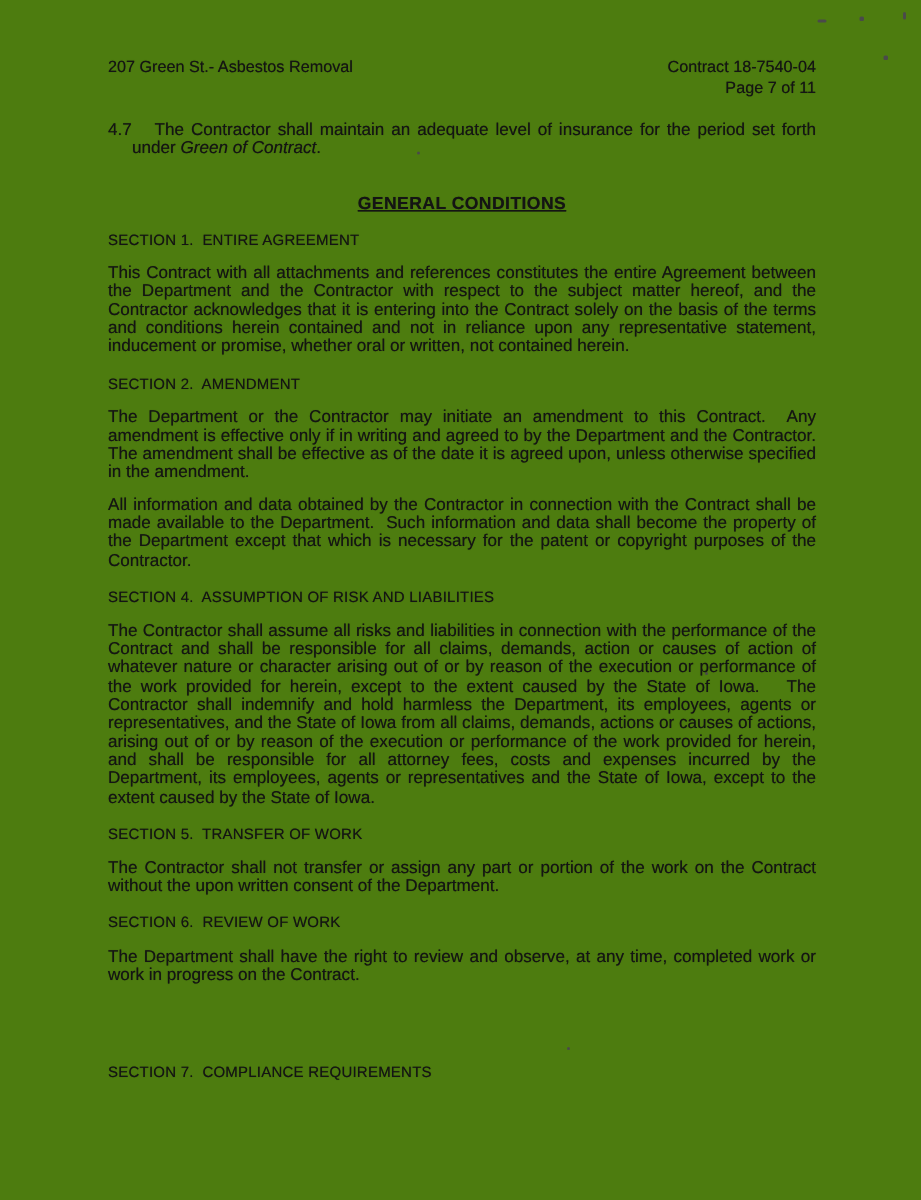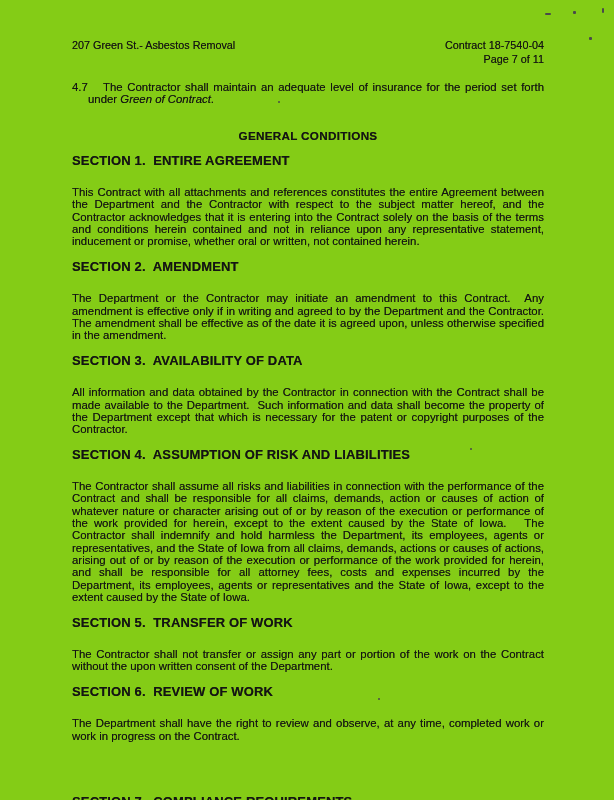--- a/index.html
+++ b/index.html
@@ -4,21 +4,21 @@
 <style>
   html,body{margin:0;padding:0;}
   body{
     width:614px;height:800px;
     background:#e9e9e9;
     font-family:"Liberation Sans", sans-serif;
   }
   .page{
     position:relative;
     width:614px;height:800px;
-    background:#84cc16;
+    background:#4d7c0f;
     overflow:hidden;
     color:#141414;
     
     text-shadow:0 0 .45px rgba(10,10,10,.6);
   }
   .content{
     position:absolute;
     left:72px;
     width:472px;
     top:0;
@@ -49,31 +49,31 @@
     width:31px;
     text-indent:0;
   }
   .doc-title{
     margin-top:23px;
     text-align:center;
     font-size:11.7px;
     font-weight:bold;
     letter-spacing:.3px;
   }
-  .doc-title .underlined{margin-top:16px;}
+  .doc-title .underlined{text-decoration:underline;margin-top:16px;}
   .section-heading{
     margin-top:13px;
-    font-size:13px;
-    font-weight:bold;
+    font-size:10px;
+    font-weight:normal;
     letter-spacing:.15px;
     line-height:12.5px;
     white-space:pre-wrap;
   }
   .section-body{
-    margin-top:19px;
+    margin-top:9px;
     font-size:11.4px;
     line-height:12.35px;
     text-align:justify;
     white-space:pre-wrap;
   }
   .section:last-child .section-heading{
     margin-top:54px;
   }
   .speck{
     position:absolute;
@@ -115,21 +115,20 @@
     <div class="section-heading">SECTION 1.  ENTIRE AGREEMENT</div>
     <div class="section-body">This Contract with all attachments and references constitutes the entire Agreement between the Department and the Contractor with respect to the subject matter hereof, and the Contractor acknowledges that it is entering into the Contract solely on the basis of the terms and conditions herein contained and not in reliance upon any representative statement, inducement or promise, whether oral or written, not contained herein.</div>
   </div>
 
   <div class="section">
     <div class="section-heading">SECTION 2.  AMENDMENT</div>
     <div class="section-body">The Department or the Contractor may initiate an amendment to this Contract.  Any amendment is effective only if in writing and agreed to by the Department and the Contractor.  The amendment shall be effective as of the date it is agreed upon, unless otherwise specified in the amendment.</div>
   </div>
 
   <div class="section">
-    <div class="section-heading">SECTION 3.  AVAILABILITY OF DATA</div>
     <div class="section-body">All information and data obtained by the Contractor in connection with the Contract shall be made available to the Department.  Such information and data shall become the property of the Department except that which is necessary for the patent or copyright purposes of the Contractor.</div>
   </div>
 
   <div class="section">
     <div class="section-heading">SECTION 4.  ASSUMPTION OF RISK AND LIABILITIES</div>
     <div class="section-body">The Contractor shall assume all risks and liabilities in connection with the performance of the Contract and shall be responsible for all claims, demands, action or causes of action of whatever nature or character arising out of or by reason of the execution or performance of the work provided for herein, except to the extent caused by the State of Iowa.   The Contractor shall indemnify and hold harmless the Department, its employees, agents or representatives, and the State of Iowa from all claims, demands, actions or causes of actions, arising out of or by reason of the execution or performance of the work provided for herein, and shall be responsible for all attorney fees, costs and expenses incurred by the Department, its employees, agents or representatives and the State of Iowa, except to the extent caused by the State of Iowa.</div>
   </div>
 
   <div class="section">
     <div class="section-heading">SECTION 5.  TRANSFER OF WORK</div>

